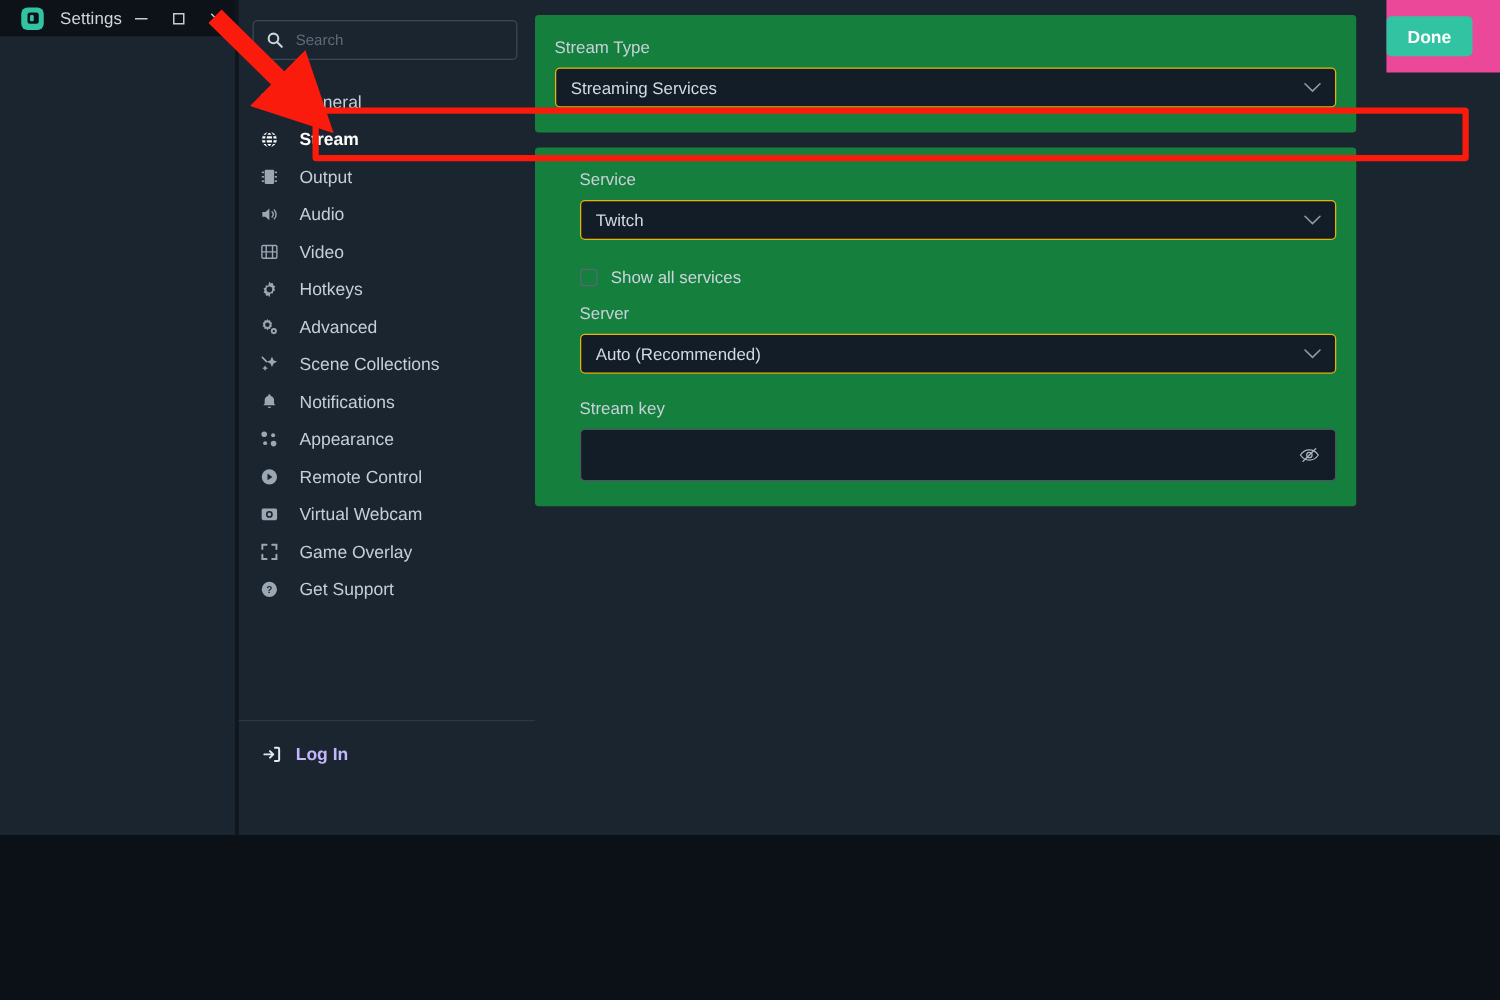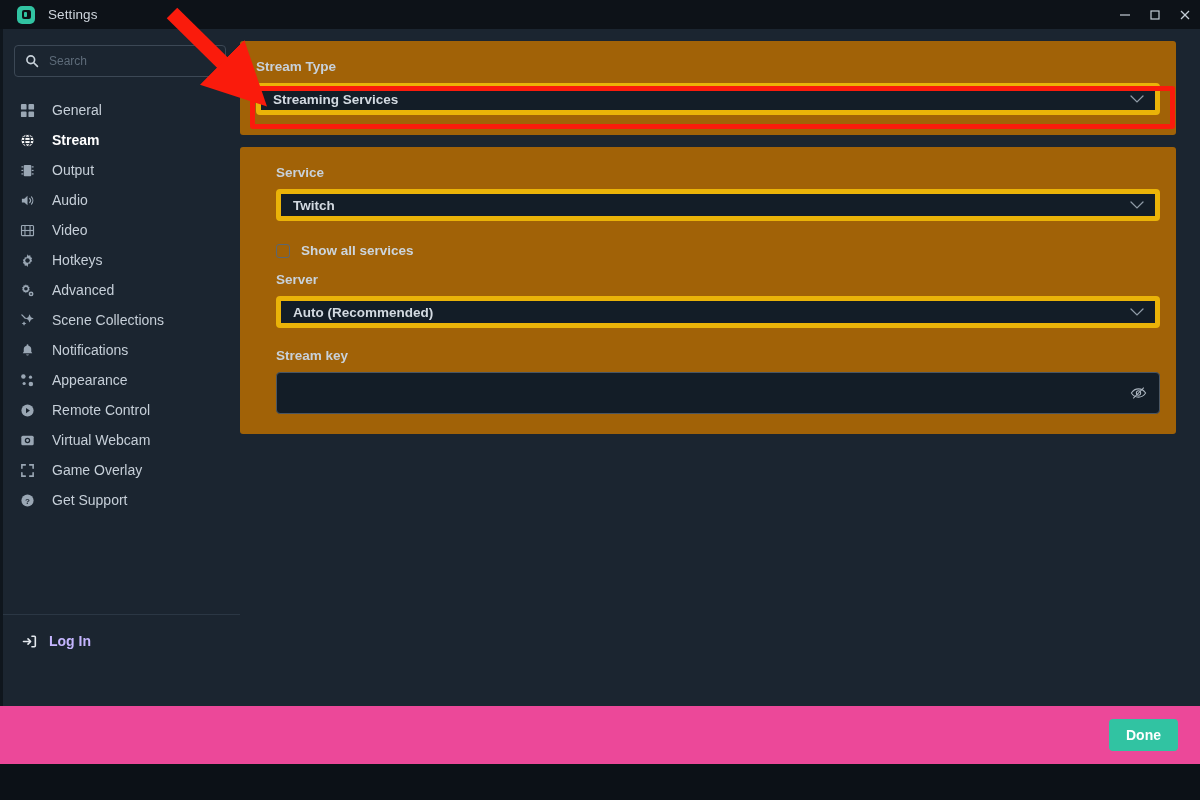--- a/index.html
+++ b/index.html
@@ -4,23 +4,23 @@
 <style>
   * { box-sizing: border-box; margin: 0; padding: 0; }
   html, body {
     width: 1200px; height: 800px;
     background: #0c1117;
     font-family: "Liberation Sans", sans-serif;
     overflow: hidden;
   }
   .window {
     position: relative;
-    width: 1200px; height: 764px;
+    width: 1200px; height: 668px;
     background: #1b2530;
-    display: flex; flex-direction: column;
+    display: flex; flex-direction: row;
   }
 
   
   .titlebar {
     height: 29px; min-height: 29px;
     background: #0d1218;
     display: flex; align-items: center;
     position: relative;
     z-index: 5;
   }
@@ -128,36 +128,35 @@
 
   
   .content {
     flex: 1;
     background: #1b2530;
     padding: 12px 24px 0 0;
     display: flex; flex-direction: column;
     min-width: 0;
   }
   .card {
-    background: #a16207;
+    background: #15803d;
     border-radius: 3px;
     padding: 18px 16px 20px 16px;
-    font-weight: bold;
   }
   .card + .card { margin-top: 12px; padding-left: 36px; }
 
   .field-label {
     font-size: 13.5px;
     color: #c8d1da;
     margin-bottom: 9px;
   }
   .select {
     position: relative;
     height: 32px;
-    border: 5px solid #eab308;
+    border: 1px solid #eab308;
     border-radius: 4px;
     background: #131d27;
     display: flex; align-items: center;
     padding: 0 12px;
     font-size: 13.5px;
     color: #d3dae1;
   }
   .select .chev {
     position: absolute; right: 11px; top: 50%;
     transform: translateY(-50%);

